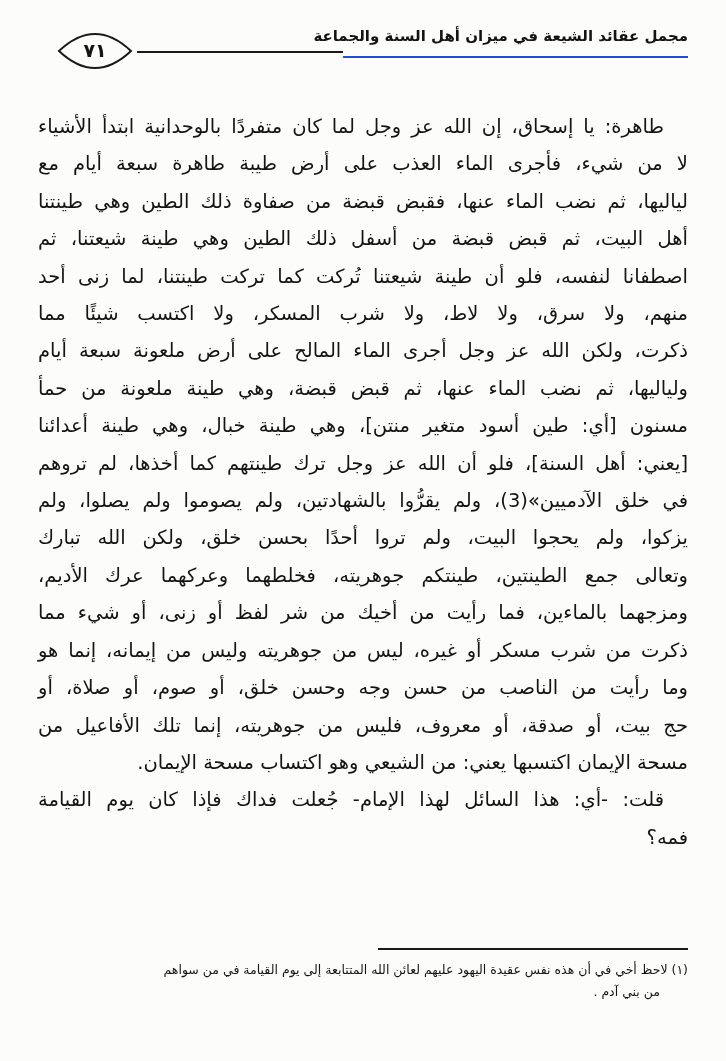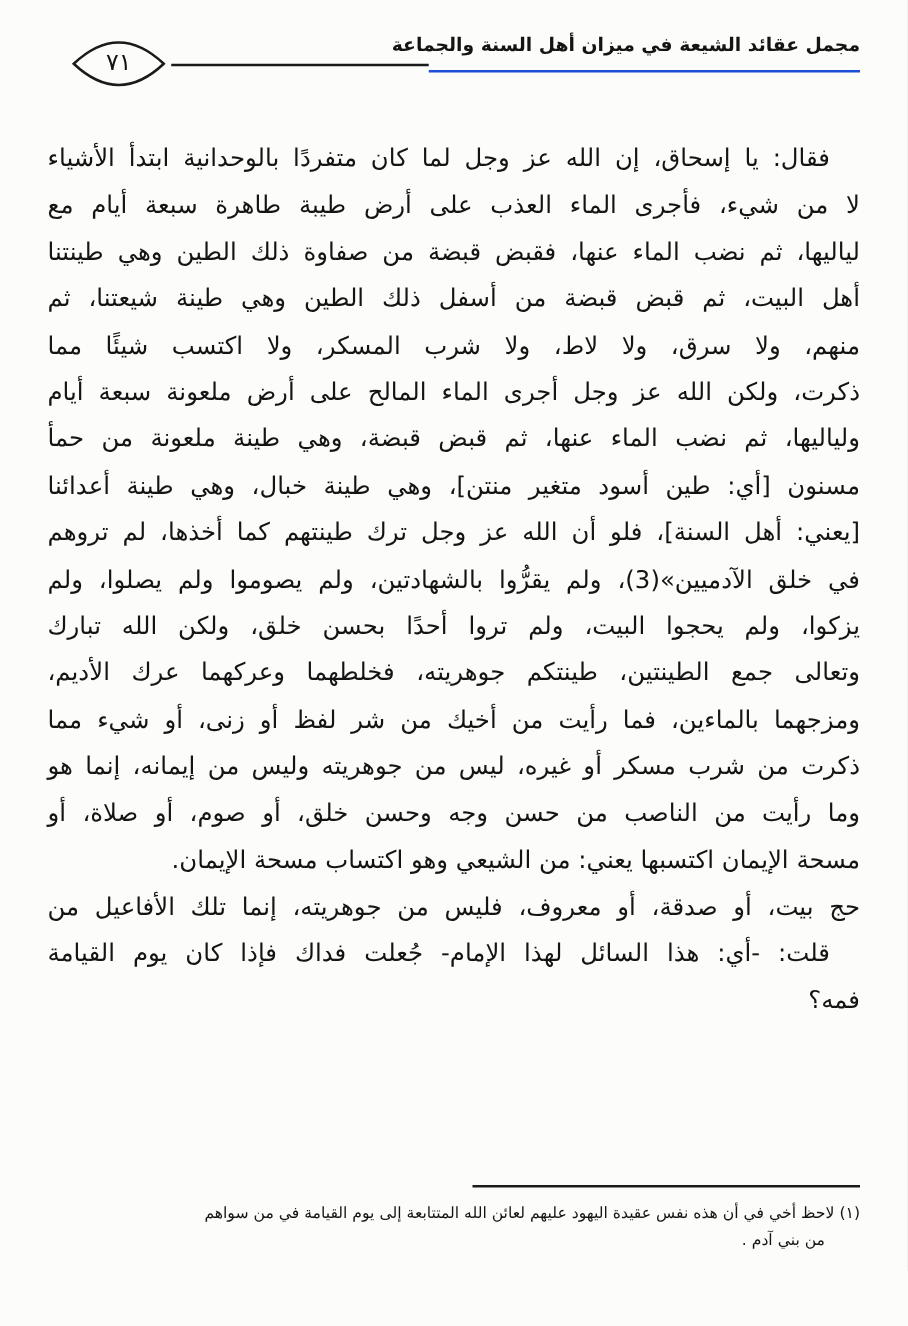--- a/index.html
+++ b/index.html
@@ -10,21 +10,21 @@
     font-family: "DejaVu Sans", sans-serif;
     position: relative; overflow: hidden;
   }
 
   
   .header { position: absolute; top: 24px; left: 0; right: 0; height: 64px; }
   .ornament { position: absolute; left: 56px; top: 6px; width: 78px; height: 42px; }
   .ornament svg { position: absolute; inset: 0; display: block; }
   .page-num {
     position: absolute; inset: 0; display: flex; align-items: center; justify-content: center;
-    font-weight: normal; font-size: 19px; padding-bottom: 2px;
+    font-weight: bold; font-size: 19px; padding-bottom: 2px;
   }
   .connector {
     position: absolute; left: 137px; top: 27px; width: 206px;
     border-top: 2.5px solid #1a1a1a;
   }
   .title-wrap {
     position: absolute; right: 38px; top: 2px; width: 345px;
     text-align: right; direction: rtl;
     border-bottom: 2px solid #1d4ed8; padding-bottom: 11px;
   }
@@ -62,37 +62,38 @@
     <div class="ornament">
       <svg width="78" height="42" viewBox="0 0 78 42">
         <path d="M3,21 Q39,-13 75,21 Q39,55 3,21 Z" fill="none" stroke="#1a1a1a" stroke-width="2"></path>
       </svg>
       <span class="page-num">٧١</span>
     </div>
   </div>
 
   <div class="body-text">
 
-      <div class="bline indent-justify">فقال: يا إسحاق، إن الله عز وجل لما كان متفردًا بالوحدانية ابتدأ الأشياء</div>
+      <div class="bline indent-justify">طاهرة: يا إسحاق، إن الله عز وجل لما كان متفردًا بالوحدانية ابتدأ الأشياء</div>
       <div class="bline">لا من شيء، فأجرى الماء العذب على أرض طيبة طاهرة سبعة أيام مع</div>
       <div class="bline">لياليها، ثم نضب الماء عنها، فقبض قبضة من صفاوة ذلك الطين وهي طينتنا</div>
       <div class="bline">أهل البيت، ثم قبض قبضة من أسفل ذلك الطين وهي طينة شيعتنا، ثم</div>
+      <div class="bline">اصطفانا لنفسه، فلو أن طينة شيعتنا تُركت كما تركت طينتنا، لما زنى أحد</div>
       <div class="bline">منهم، ولا سرق، ولا لاط، ولا شرب المسكر، ولا اكتسب شيئًا مما</div>
       <div class="bline">ذكرت، ولكن الله عز وجل أجرى الماء المالح على أرض ملعونة سبعة أيام</div>
       <div class="bline">ولياليها، ثم نضب الماء عنها، ثم قبض قبضة، وهي طينة ملعونة من حمأ</div>
       <div class="bline">مسنون [أي: طين أسود متغير منتن]، وهي طينة خبال، وهي طينة أعدائنا</div>
       <div class="bline">[يعني: أهل السنة]، فلو أن الله عز وجل ترك طينتهم كما أخذها، لم تروهم</div>
       <div class="bline">في خلق الآدميين»(3)، ولم يقرُّوا بالشهادتين، ولم يصوموا ولم يصلوا، ولم</div>
       <div class="bline">يزكوا، ولم يحجوا البيت، ولم تروا أحدًا بحسن خلق، ولكن الله تبارك</div>
       <div class="bline">وتعالى جمع الطينتين، طينتكم جوهريته، فخلطهما وعركهما عرك الأديم،</div>
       <div class="bline">ومزجهما بالماءين، فما رأيت من أخيك من شر لفظ أو زنى، أو شيء مما</div>
       <div class="bline">ذكرت من شرب مسكر أو غيره، ليس من جوهريته وليس من إيمانه، إنما هو</div>
       <div class="bline">وما رأيت من الناصب من حسن وجه وحسن خلق، أو صوم، أو صلاة، أو</div>
+      <div class="bline">حج بيت، أو صدقة، أو معروف، فليس من جوهريته، إنما تلك الأفاعيل من</div>
       <div class="bline end">مسحة الإيمان اكتسبها يعني: من الشيعي وهو اكتساب مسحة الإيمان.</div>
-      <div class="bline">حج بيت، أو صدقة، أو معروف، فليس من جوهريته، إنما تلك الأفاعيل من</div>
       <div class="bline indent-justify">قلت: -أي: هذا السائل لهذا الإمام- جُعلت فداك فإذا كان يوم القيامة</div>
       <div class="bline end">فمه؟</div>
     </div>
 
   <div class="footnote">
     <div class="fn-sep"></div>
     <div>
 
     <div class="fn-line">(١) لاحظ أخي في أن هذه نفس عقيدة اليهود عليهم لعائن الله المتتابعة إلى يوم القيامة في من سواهم</div>
         <div class="fn-line">من بني آدم .</div>

